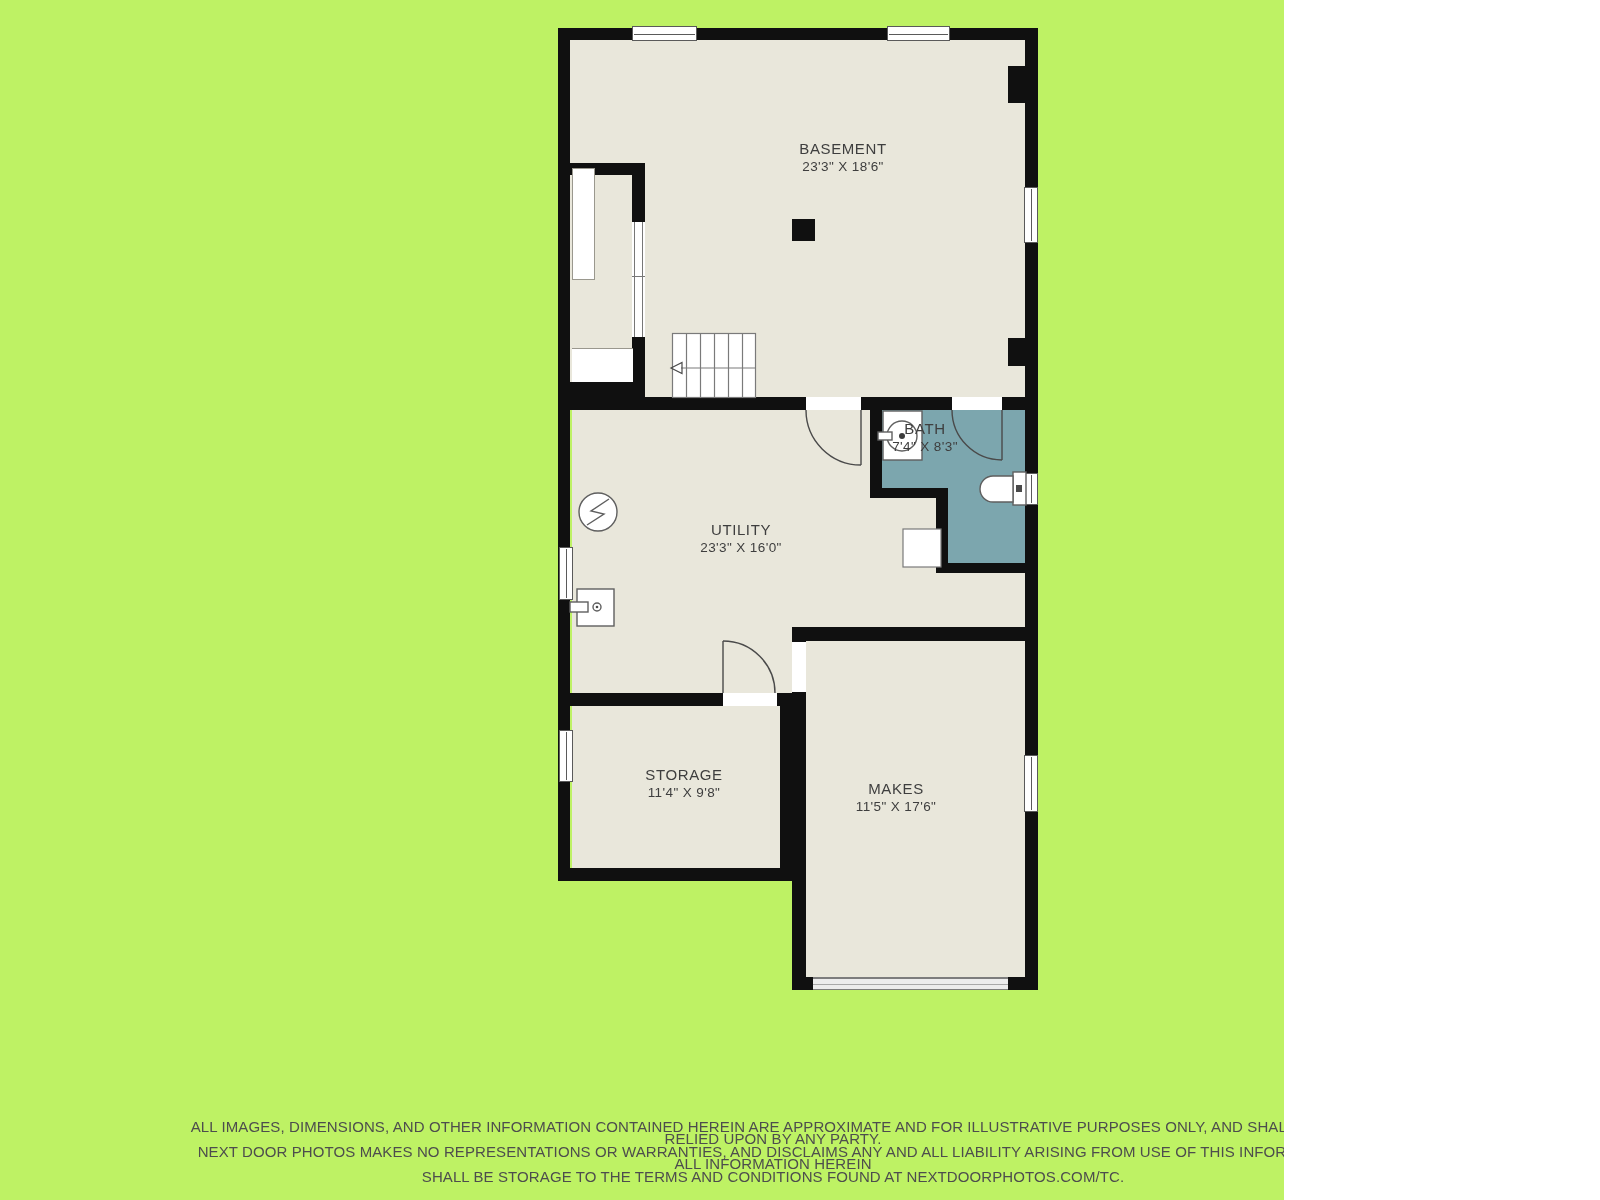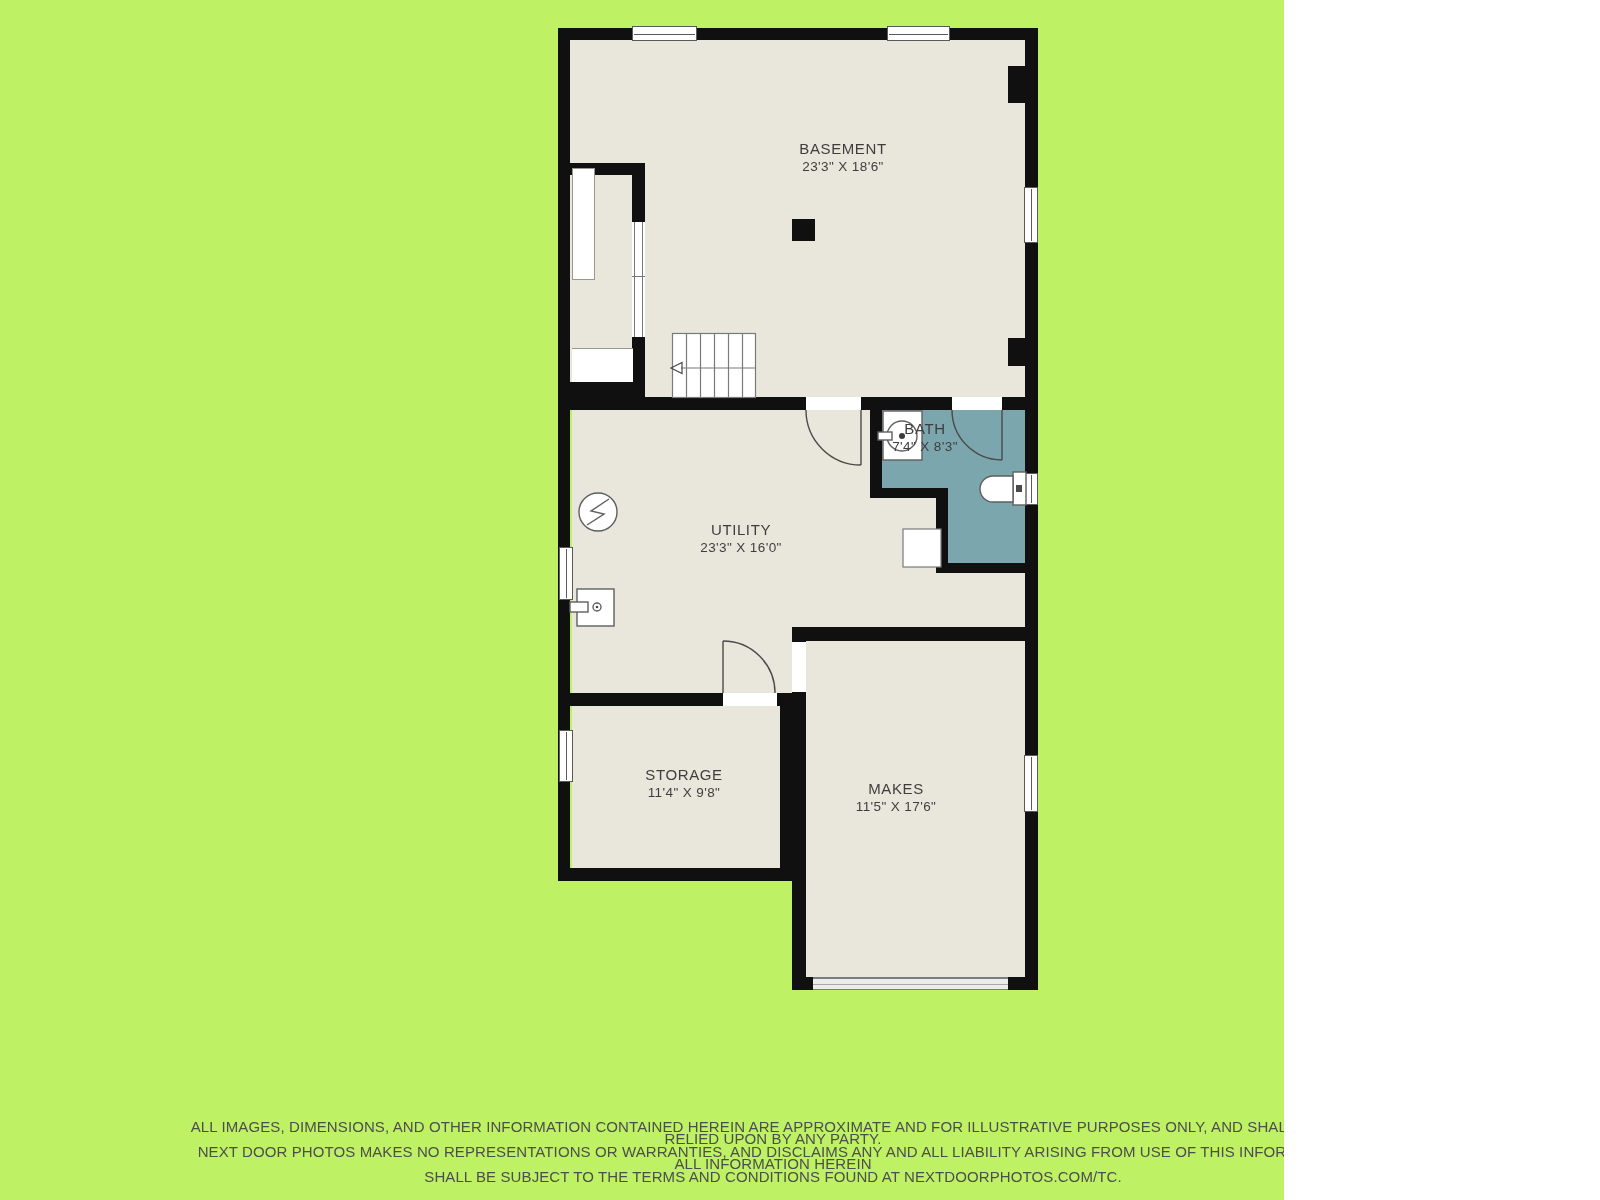--- a/index.html
+++ b/index.html
@@ -178,16 +178,16 @@
     <div class="room-dims">11'4" X 9'8"</div>
   </div>
   <div class="room-label" style="left:896px;top:797px;">
     <div class="room-name">MAKES</div>
     <div class="room-dims">11'5" X 17'6"</div>
   </div>
 
   <div id="disclaimer">
     <div>ALL IMAGES, DIMENSIONS, AND OTHER INFORMATION CONTAINED HEREIN ARE APPROXIMATE AND FOR ILLUSTRATIVE PURPOSES ONLY, AND SHALL NOT BE RELIED UPON BY ANY PARTY.</div>
     <div>NEXT DOOR PHOTOS MAKES NO REPRESENTATIONS OR WARRANTIES, AND DISCLAIMS ANY AND ALL LIABILITY ARISING FROM USE OF THIS INFORMATION. ALL INFORMATION HEREIN</div>
-    <div>SHALL BE SUBJECT TO THE TERMS AND CONDITIONS FOUND AT NEXTDOORPHOTOS.COM/TC.</div>
+    <div>SHALL BE STORAGE TO THE TERMS AND CONDITIONS FOUND AT NEXTDOORPHOTOS.COM/TC.</div>
   </div>
 
 </div>
 
 </body></html>

